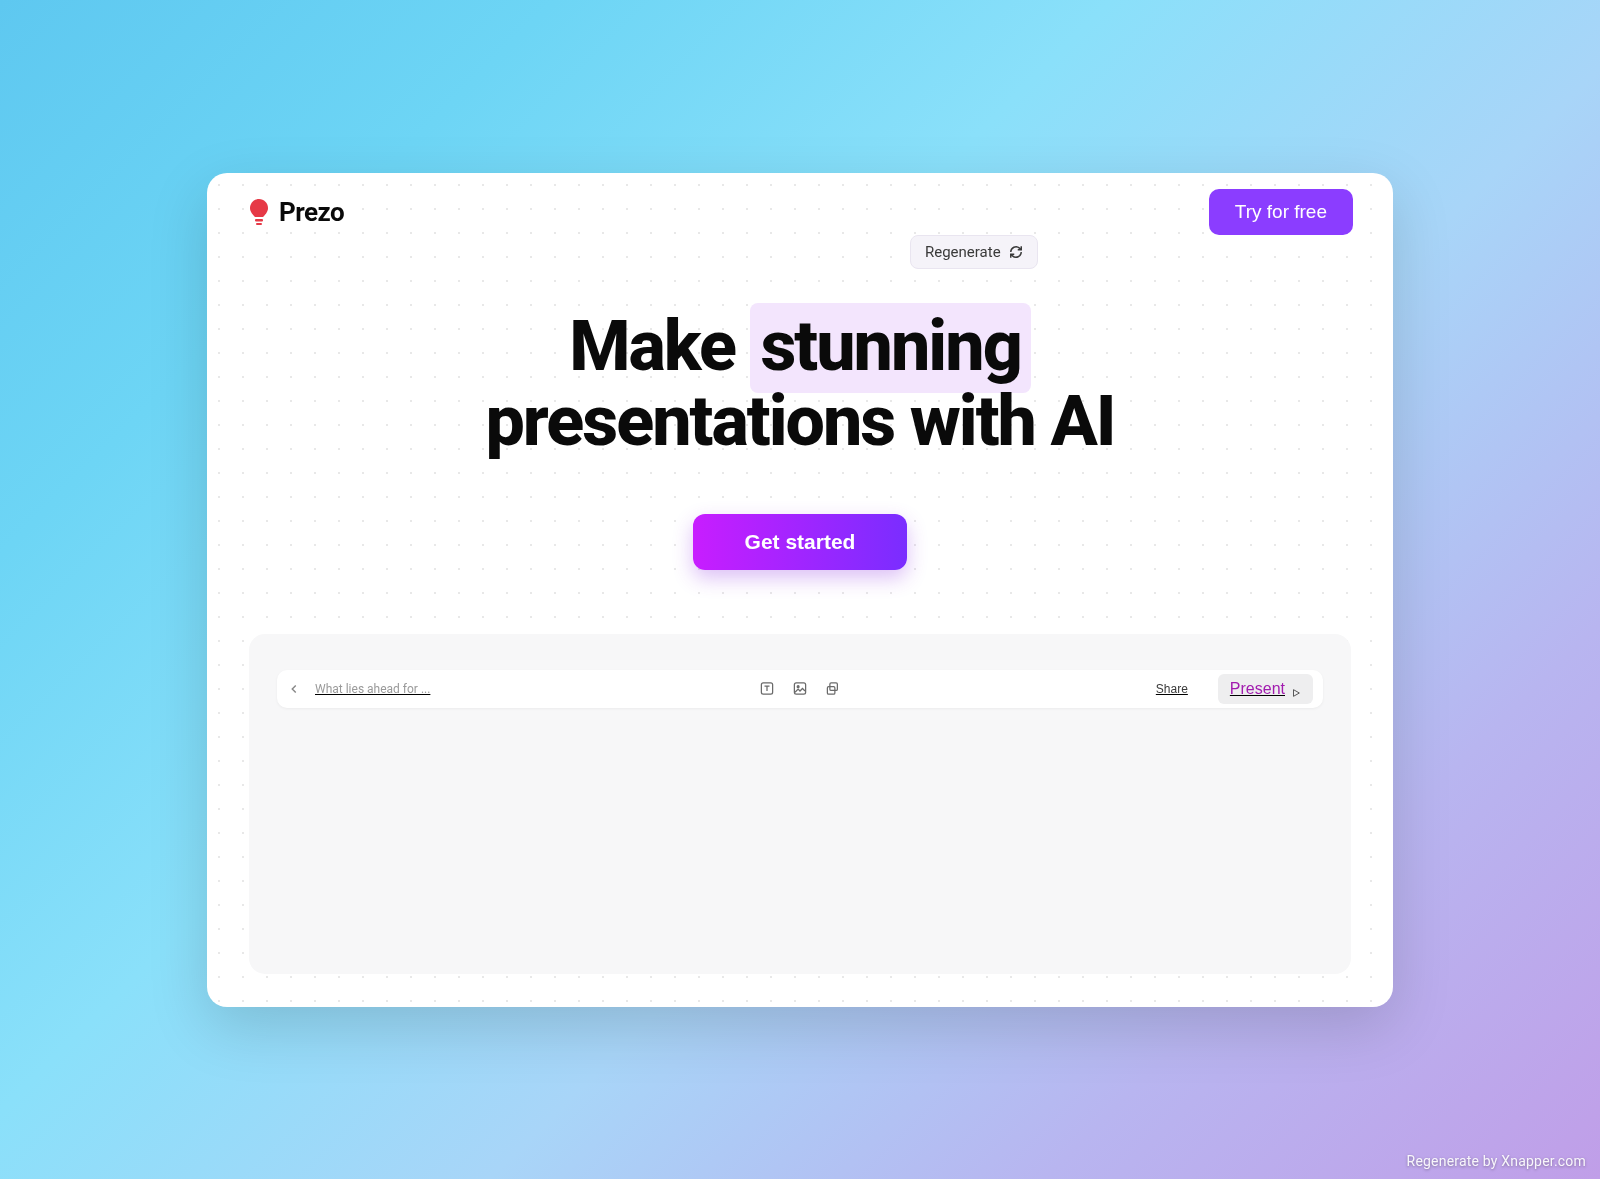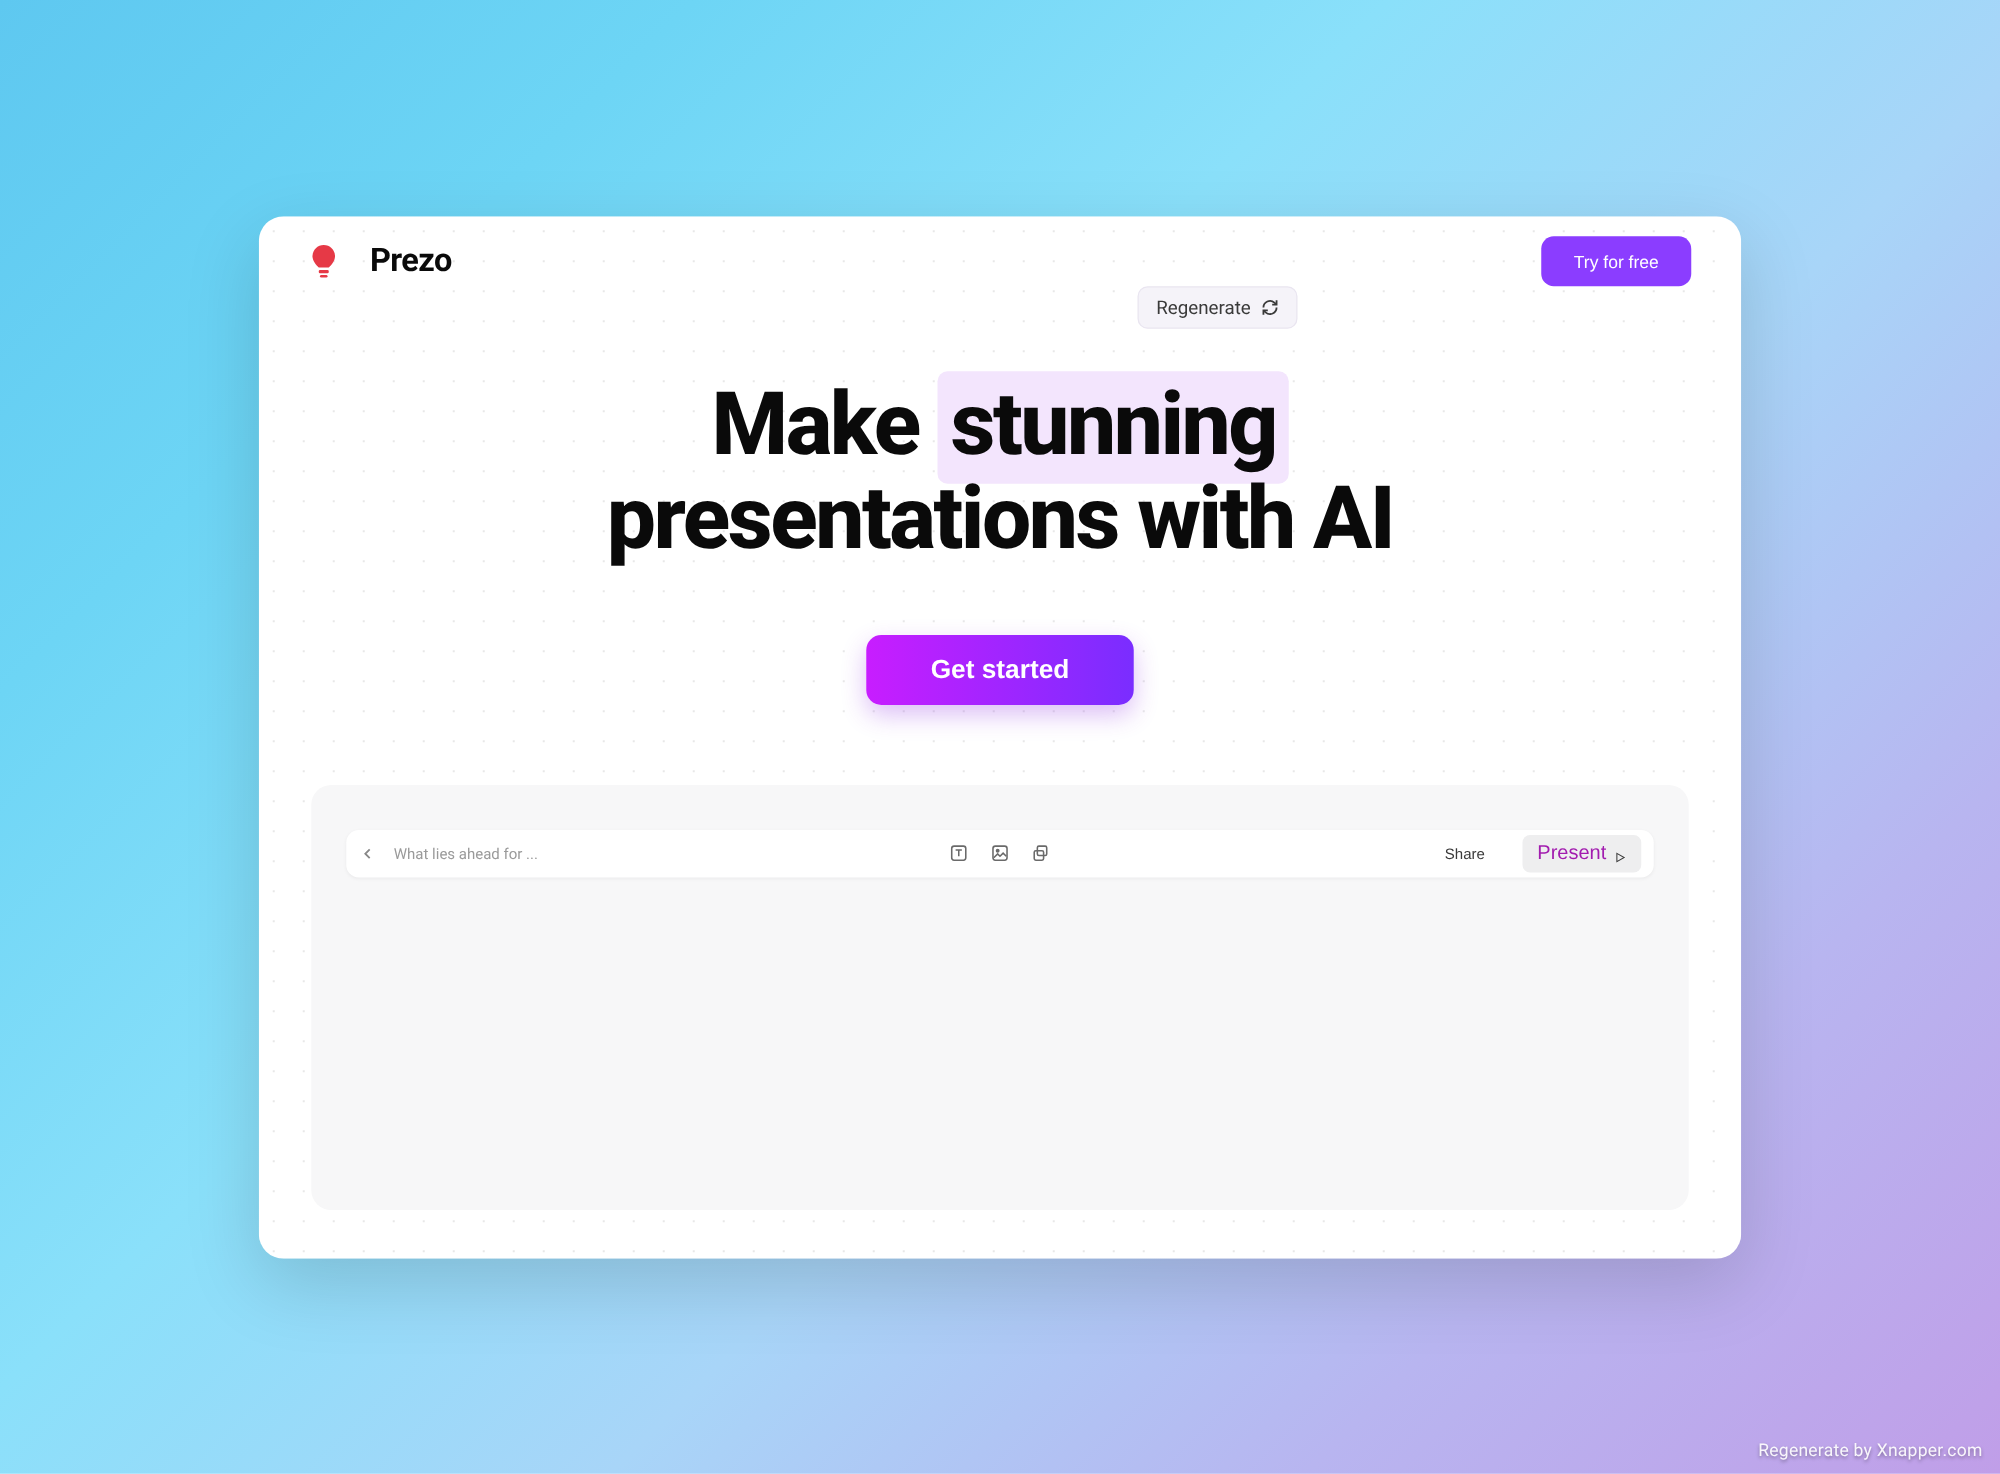--- a/index.html
+++ b/index.html
@@ -36,41 +36,41 @@
 .header {
   display: flex;
   justify-content: space-between;
   align-items: center;
   padding: 16px 40px 0 40px;
 }
 
 .logo {
   display: flex;
   align-items: center;
-  gap: 25px;
+  gap: 8px;
 }
 
 .logo-icon {
   width: 24px;
   height: 30px;
 }
 
 .logo-text {
   font-size: 26px;
   font-weight: 700;
   color: #0a0a0a;
   letter-spacing: -0.5px;
 }
 
 .try-free-btn {
   background: #8b3dff;
   color: white;
   border: none;
   padding: 12px 26px;
-  font-size: 14px;
+  font-size: 19px;
   font-weight: 500;
   border-radius: 10px;
   cursor: pointer;
 }
 
 .hero {
   text-align: center;
   padding-top: 38px;
   position: relative;
 }
@@ -131,20 +131,21 @@
   cursor: pointer;
   box-shadow: 0 8px 20px rgba(138, 43, 226, 0.3);
 }
 
 .preview-panel {
   margin: 64px 42px 0 42px;
   background: #f7f7f8;
   border-radius: 16px;
   height: 340px;
   padding: 36px 28px;
+  text-decoration: underline;
 }
 
 .preview-toolbar {
   background: #ffffff;
   border-radius: 10px;
   height: 38px;
   display: flex;
   align-items: center;
   padding: 0 10px;
   box-shadow: 0 1px 3px rgba(0,0,0,0.05);

